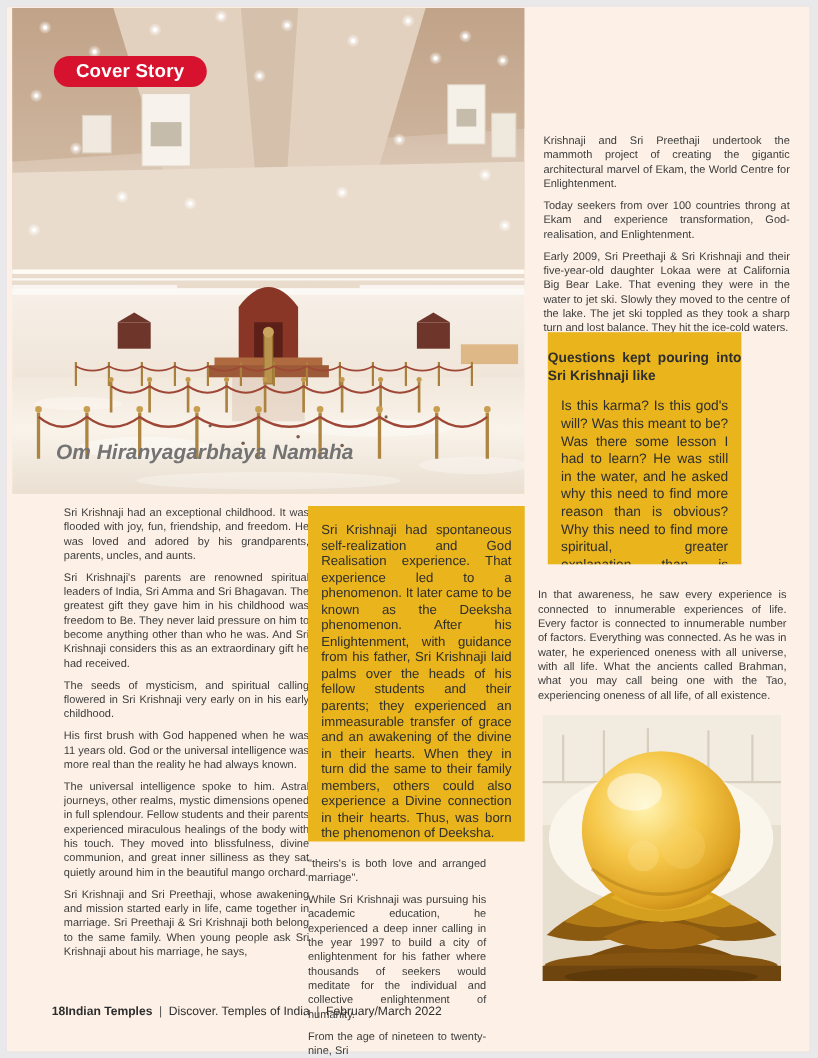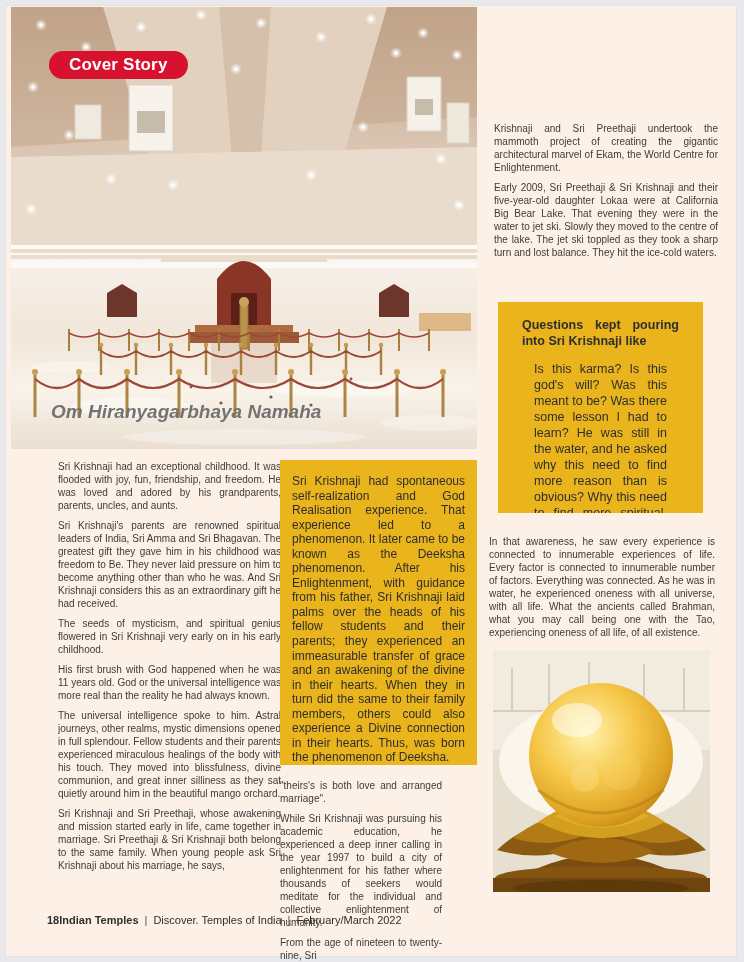--- a/index.html
+++ b/index.html
@@ -14,21 +14,21 @@
   .hero-caption{position:absolute;left:40px;top:394px;color:#737373;font-size:19px;font-style:italic;font-weight:700;}
   
   .col p{margin:0 0 7px 0;}
   p.body-p{font-size:10px;line-height:13px;color:#3b3b3b;text-align:justify;margin:0 0 7px 0;}
   .col-left{position:absolute;left:52px;top:454px;width:223px;height:440px;overflow:hidden;}
   .col-mid{position:absolute;left:274px;top:454px;width:162px;}
   .callout{background:#e9b41c;color:#2e2e2e;box-sizing:border-box;text-align:justify;}
   .callout-mid{width:197px;height:305px;padding:14px 12px;font-size:12px;line-height:14.55px;overflow:hidden;}
   .callout-mid p{margin:0;}
   .mid-below{margin-top:14px;}
-  .callout-right{position:absolute;left:492px;top:296px;width:205px;height:211px;padding:15px 24px;font-size:12.5px;line-height:16px;overflow:hidden;}
+  .callout-right{position:absolute;left:492px;top:296px;width:176px;height:211px;padding:15px 0;font-size:12.5px;line-height:16px;overflow:hidden;}
   .callout-right .c-title{margin:0 0 8px 0;font-weight:600;}
   .callout-right .c-body{margin:12px;}
   .rcol-top{position:absolute;left:488px;top:96px;width:224px;margin-top:20px;}
   .rcol-mid{position:absolute;left:483px;top:513px;width:226px;margin-top:16px;}
   
   .orb{position:absolute;left:487px;top:644px;width:217px;height:242px;overflow:hidden;}
   .orb svg{display:block;width:100%;height:100%;}
   
   .footer{position:absolute;left:41px;top:908px;font-size:11px;color:#2e2e2e;}
   .footer .b{font-weight:700;}
@@ -189,39 +189,40 @@
             <circle cx="180" cy="380" r="1.4"></circle>
         </g>
       </svg>
       <div class="badge">Cover Story</div>
       <div class="hero-caption">Om Hiranyagarbhaya Namaha</div>
     </div>
 
     <div class="col col-left">
       <p class="body-p">Sri Krishnaji had an exceptional childhood. It was flooded with joy, fun, friendship, and freedom. He was loved and adored by his grandparents, parents, uncles, and aunts.</p>
       <p class="body-p">Sri Krishnaji's parents are renowned spiritual leaders of India, Sri Amma and Sri Bhagavan. The greatest gift they gave him in his childhood was freedom to Be. They never laid pressure on him to become anything other than who he was. And Sri Krishnaji considers this as an extraordinary gift he had received.</p>
-      <p class="body-p">The seeds of mysticism, and spiritual genius flowered in Sri Krishnaji very early on in his early childhood.</p>
+      <p class="body-p">The seeds of mysticism, and spiritual calling flowered in Sri Krishnaji very early on in his early childhood.</p>
       <p class="body-p">His first brush with God happened when he was 11 years old. God or the universal intelligence was more real than the reality he had always known.</p>
       <p class="body-p">The universal intelligence spoke to him. Astral journeys, other realms, mystic dimensions opened in full splendour. Fellow students and their parents experienced miraculous healings of the body with his touch. They moved into blissfulness, divine communion, and great inner silliness as they sat quietly around him in the beautiful mango orchard.</p>
       <p class="body-p">Sri Krishnaji and Sri Preethaji, whose awakening and mission started early in life, came together in marriage. Sri Preethaji &amp; Sri Krishnaji both belong to the same family. When young people ask Sri Krishnaji about his marriage, he says,</p>
     </div>
 
     <div class="col col-mid">
       <div class="callout callout-mid">
         <p>Sri Krishnaji had spontaneous self-realization and God Realisation experience. That experience led to a phenomenon. It later came to be known as the Deeksha phenomenon. After his Enlightenment, with guidance from his father, Sri Krishnaji laid palms over the heads of his fellow students and their parents; they experienced an immeasurable transfer of grace and an awakening of the divine in their hearts. When they in turn did the same to their family members, others could also experience a Divine connection in their hearts. Thus, was born the phenomenon of Deeksha.</p>
       </div>
       <div class="mid-below">
         <p class="body-p">"theirs's is both love and arranged marriage".</p>
         <p class="body-p">While Sri Krishnaji was pursuing his academic education, he experienced a deep inner calling in the year 1997 to build a city of enlightenment for his father where thousands of seekers would meditate for the individual and collective enlightenment of humanity.</p>
         <p class="body-p">From the age of nineteen to twenty-nine, Sri</p>
       </div>
     </div>
 
     <div class="rcol-top">
       <p class="body-p">Krishnaji and Sri Preethaji undertook the mammoth project of creating the gigantic architectural marvel of Ekam, the World Centre for Enlightenment.</p>
+      <p class="body-p">Today seekers from over 100 countries throng at Ekam and experience transformation, God-realisation, and Enlightenment.</p>
       <p class="body-p">Early 2009, Sri Preethaji &amp; Sri Krishnaji and their five-year-old daughter Lokaa were at California Big Bear Lake. That evening they were in the water to jet ski. Slowly they moved to the centre of the lake. The jet ski toppled as they took a sharp turn and lost balance. They hit the ice-cold waters.</p>
     </div>
 
     <div class="callout callout-right">
       <p class="c-title">Questions kept pouring into Sri Krishnaji like</p>
       <p class="c-body">Is this karma? Is this god's will? Was this meant to be? Was there some lesson I had to learn? He was still in the water, and he asked why this need to find more reason than is obvious? Why this need to find more spiritual, greater explanation than is obvious?</p>
     </div>
 
     <div class="rcol-mid">
       <p class="body-p">In that awareness, he saw every experience is connected to innumerable experiences of life. Every factor is connected to innumerable number of factors. Everything was connected. As he was in water, he experienced oneness with all universe, with all life. What the ancients called Brahman, what you may call being one with the Tao, experiencing oneness of all life, of all existence.</p>

